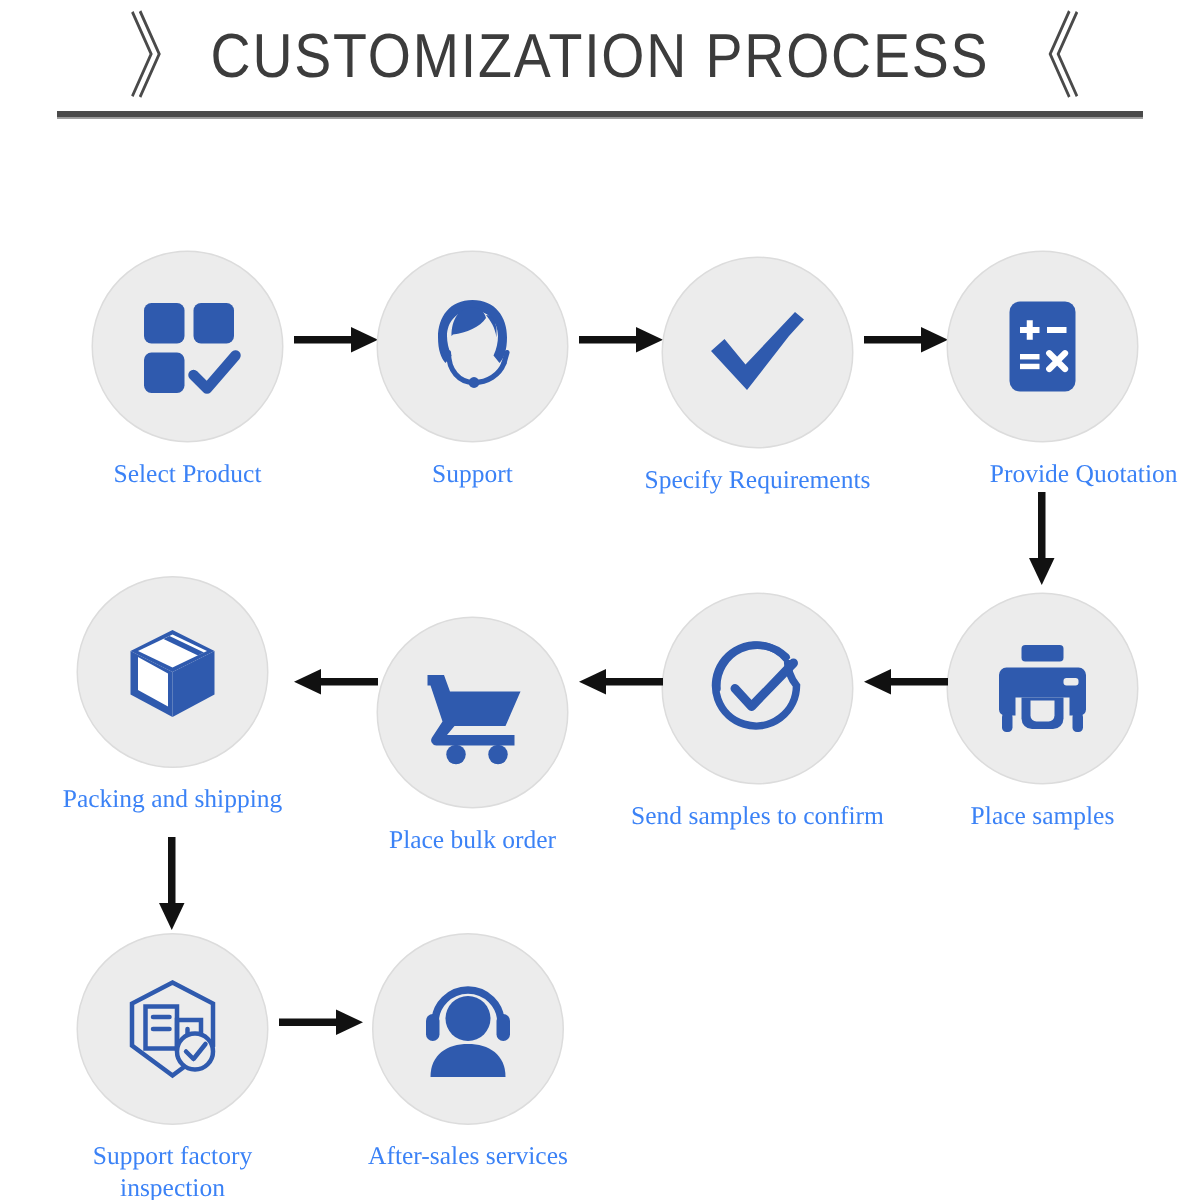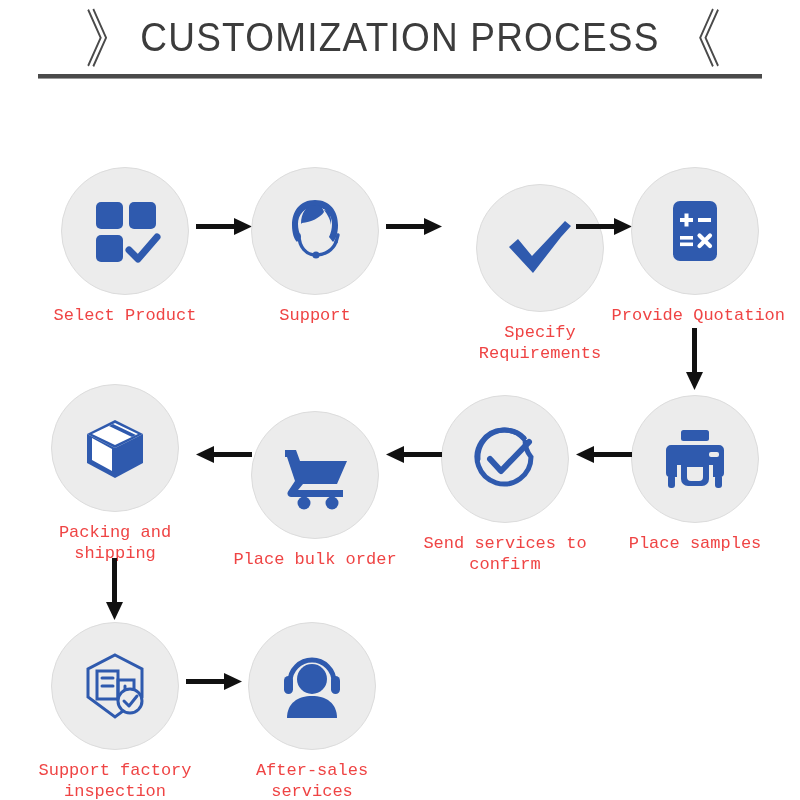--- a/index.html
+++ b/index.html
@@ -76,23 +76,23 @@
     border: 1px solid #dcdcdc;
     display: flex;
     align-items: center;
     justify-content: center;
   }
   .circle svg { display: block; }
   .node-label {
     margin-top: 10px;
     font-size: 17px;
     line-height: 21px;
-    color: #ef4444;
+    color: #3b82f6;
     white-space: pre-line;
-    font-family: Liberation Mono, monospace;
+    font-family: Liberation Serif, serif;
   }
 
   
   .arrow-h, .arrow-v {
     position: absolute;
   }
   .arrow-h svg, .arrow-v svg { display:block; }
 </style>
 </head>
 <body>
@@ -146,21 +146,21 @@
     <div class="node-label">Support</div>
   </div>
 
   <div class="arrow-h" style="left:386px; top:215px;">
     <svg width="56" height="24" viewBox="0 0 56 24">
       <rect x="0" y="9" width="40" height="5" fill="#111111"></rect>
       <path d="M38 3 L56 11.5 L38 20 Z" fill="#111111"></path>
     </svg>
   </div>
 
-  <div class="node" style="left:415px; top:184px;margin-left:35px;">
+  <div class="node" style="left:415px; top:171px;">
     <div class="circle">
       <span>
         <svg width="78" height="78" viewBox="0 0 78 78">
           <path d="M8 38 L17 30 L31 47 L64 12 L70 17 L60 28 L32 64 Z" fill="#2F5AAE"></path>
         </svg>
       </span>
     </div>
     <div class="node-label">Specify Requirements</div>
   </div>
 
@@ -222,21 +222,21 @@
   <div class="node" style="left:415px; top:395px;">
     <div class="circle">
       <span>
         <svg width="76" height="76" viewBox="0 0 76 76">
           <path d="M58 19 A27 27 0 1 0 64 36 A27 27 0 0 1 58 19" fill="none" stroke="#2F5AAE" stroke-width="5"></path>
           <path d="M57 17 A27 27 0 0 0 11 38" fill="none" stroke="#2F5AAE" stroke-width="5" stroke-linecap="round"></path>
           <path d="M23 38 L34 50 L62 21" fill="none" stroke="#2F5AAE" stroke-width="6" stroke-linecap="round" stroke-linejoin="round"></path>
         </svg>
       </span>
     </div>
-    <div class="node-label">Send services to confirm</div>
+    <div class="node-label">Send samples to confirm</div>
   </div>
 
   <div class="arrow-h" style="left:386px; top:443px;">
     <svg width="56" height="24" viewBox="0 0 56 24">
       <rect x="16" y="9" width="40" height="5" fill="#111111"></rect>
       <path d="M18 3 L0 11.5 L18 20 Z" fill="#111111"></path>
     </svg>
   </div>
 
   <div class="node" style="left:225px; top:411px;">

